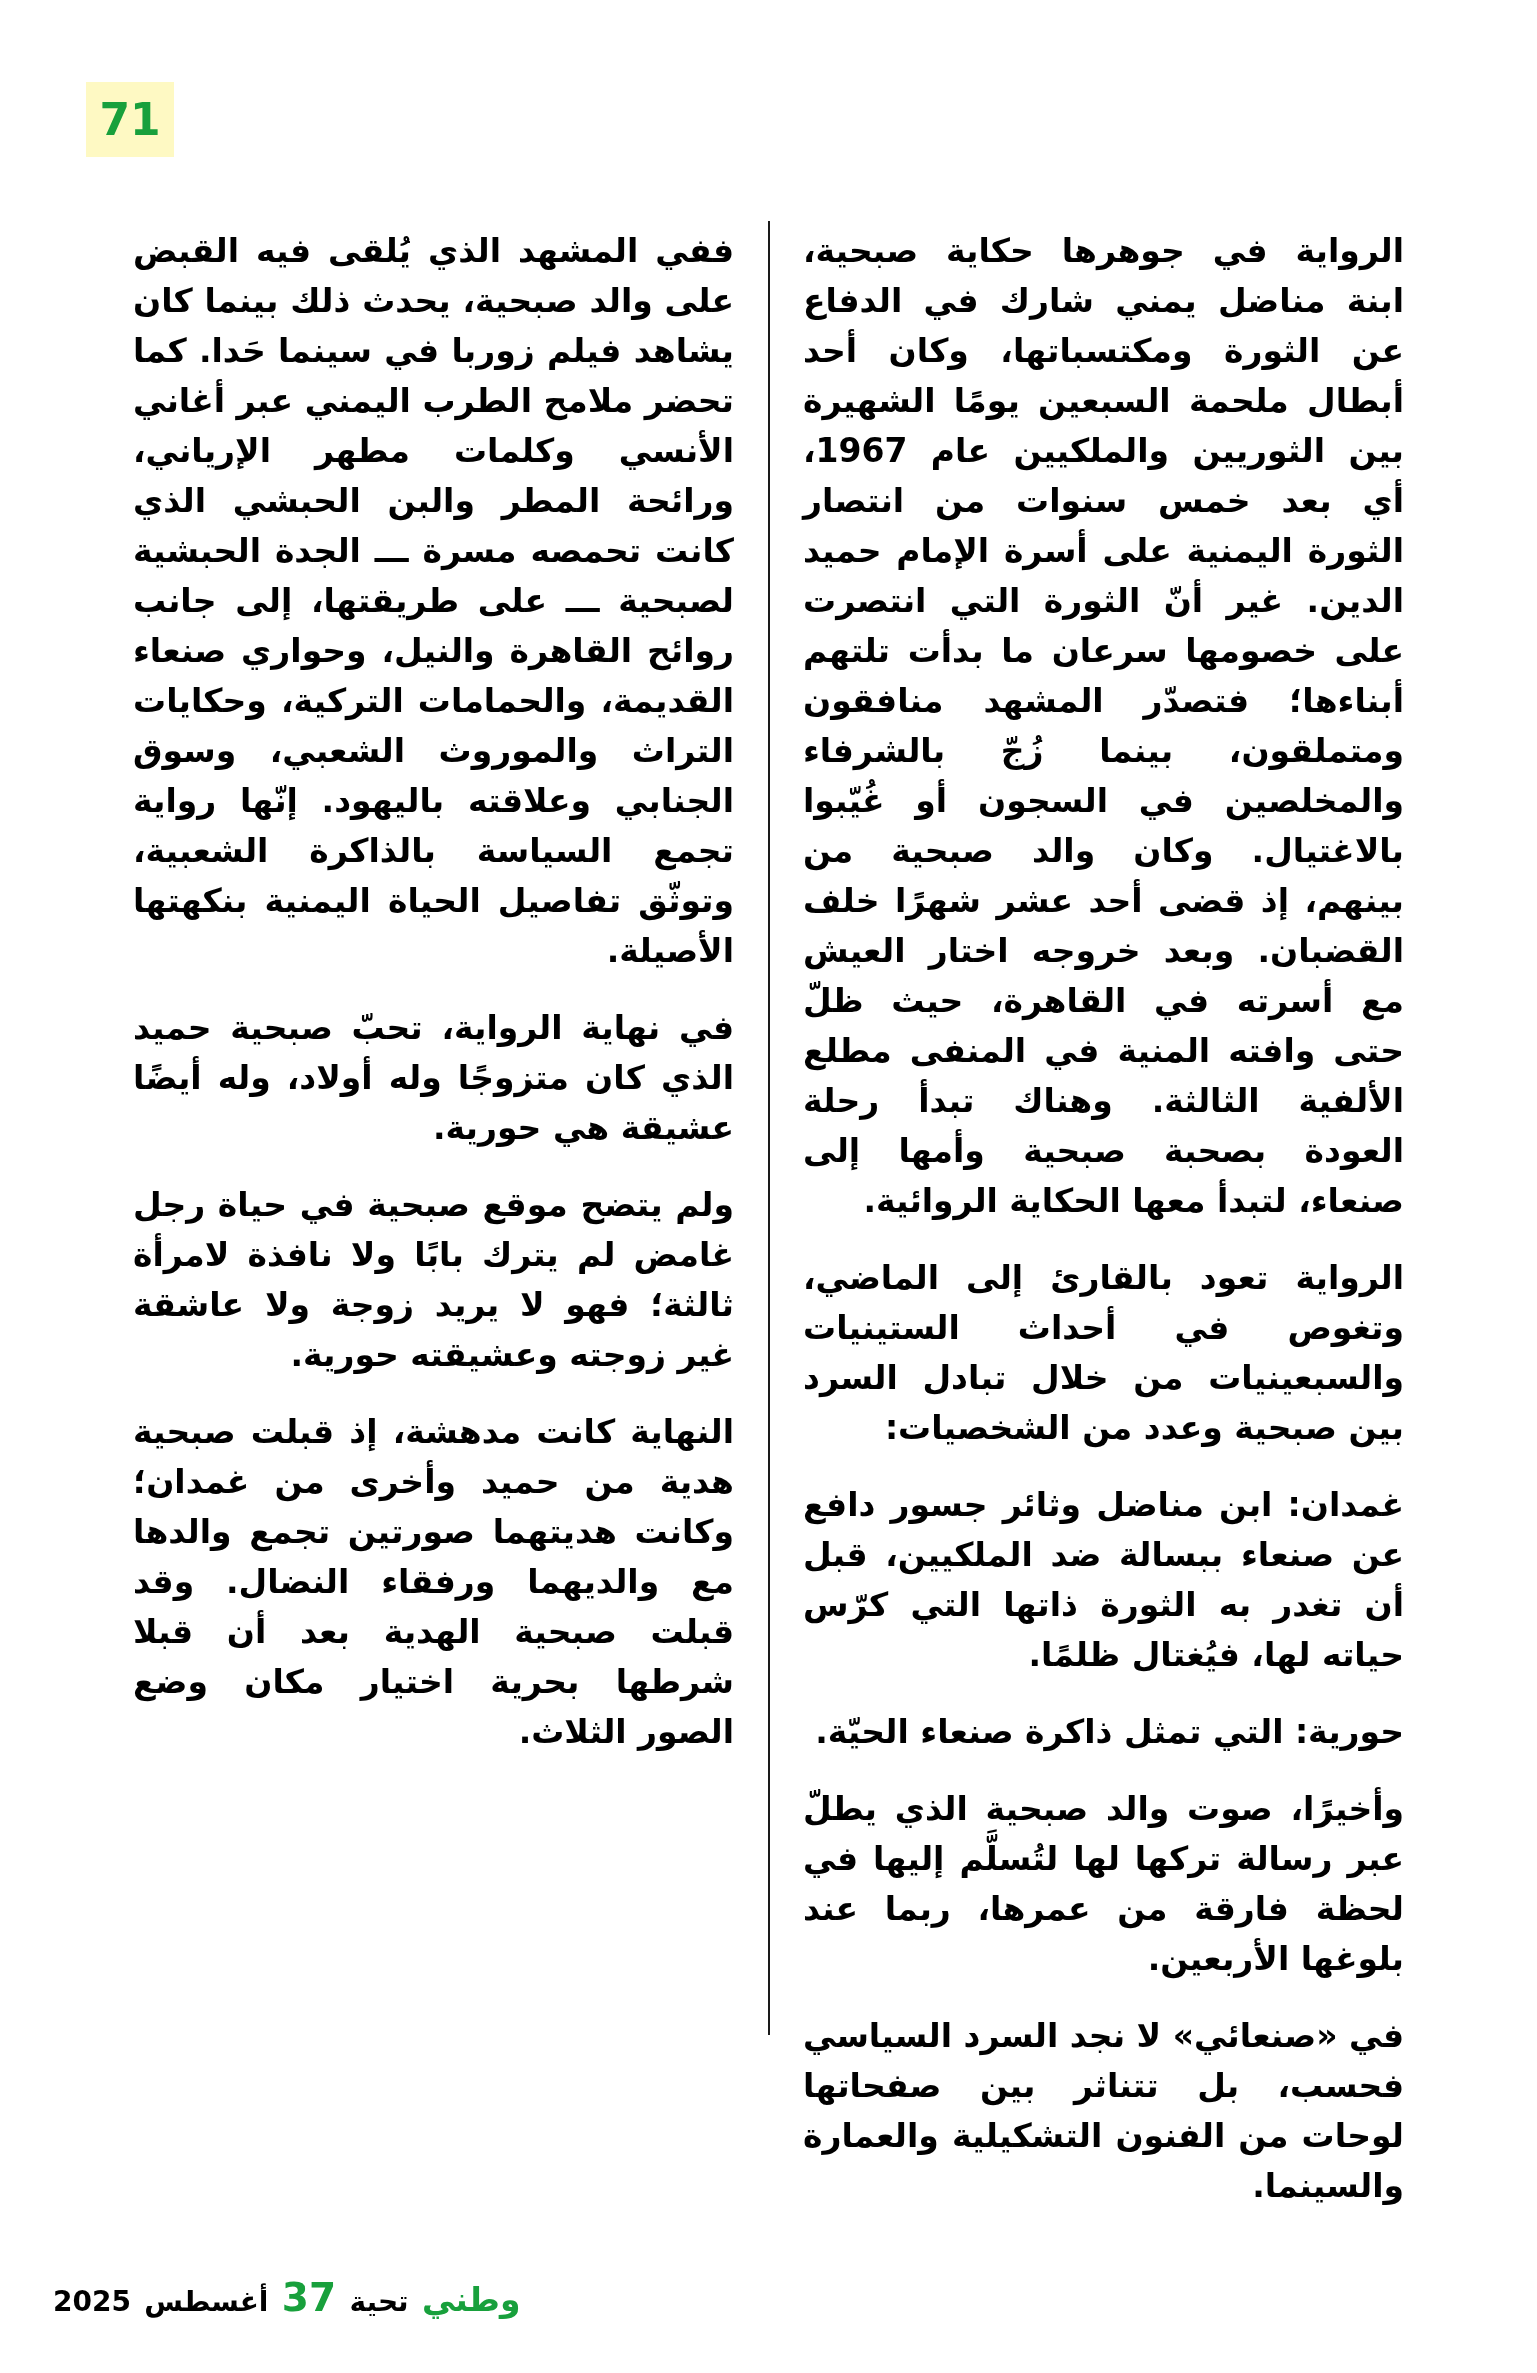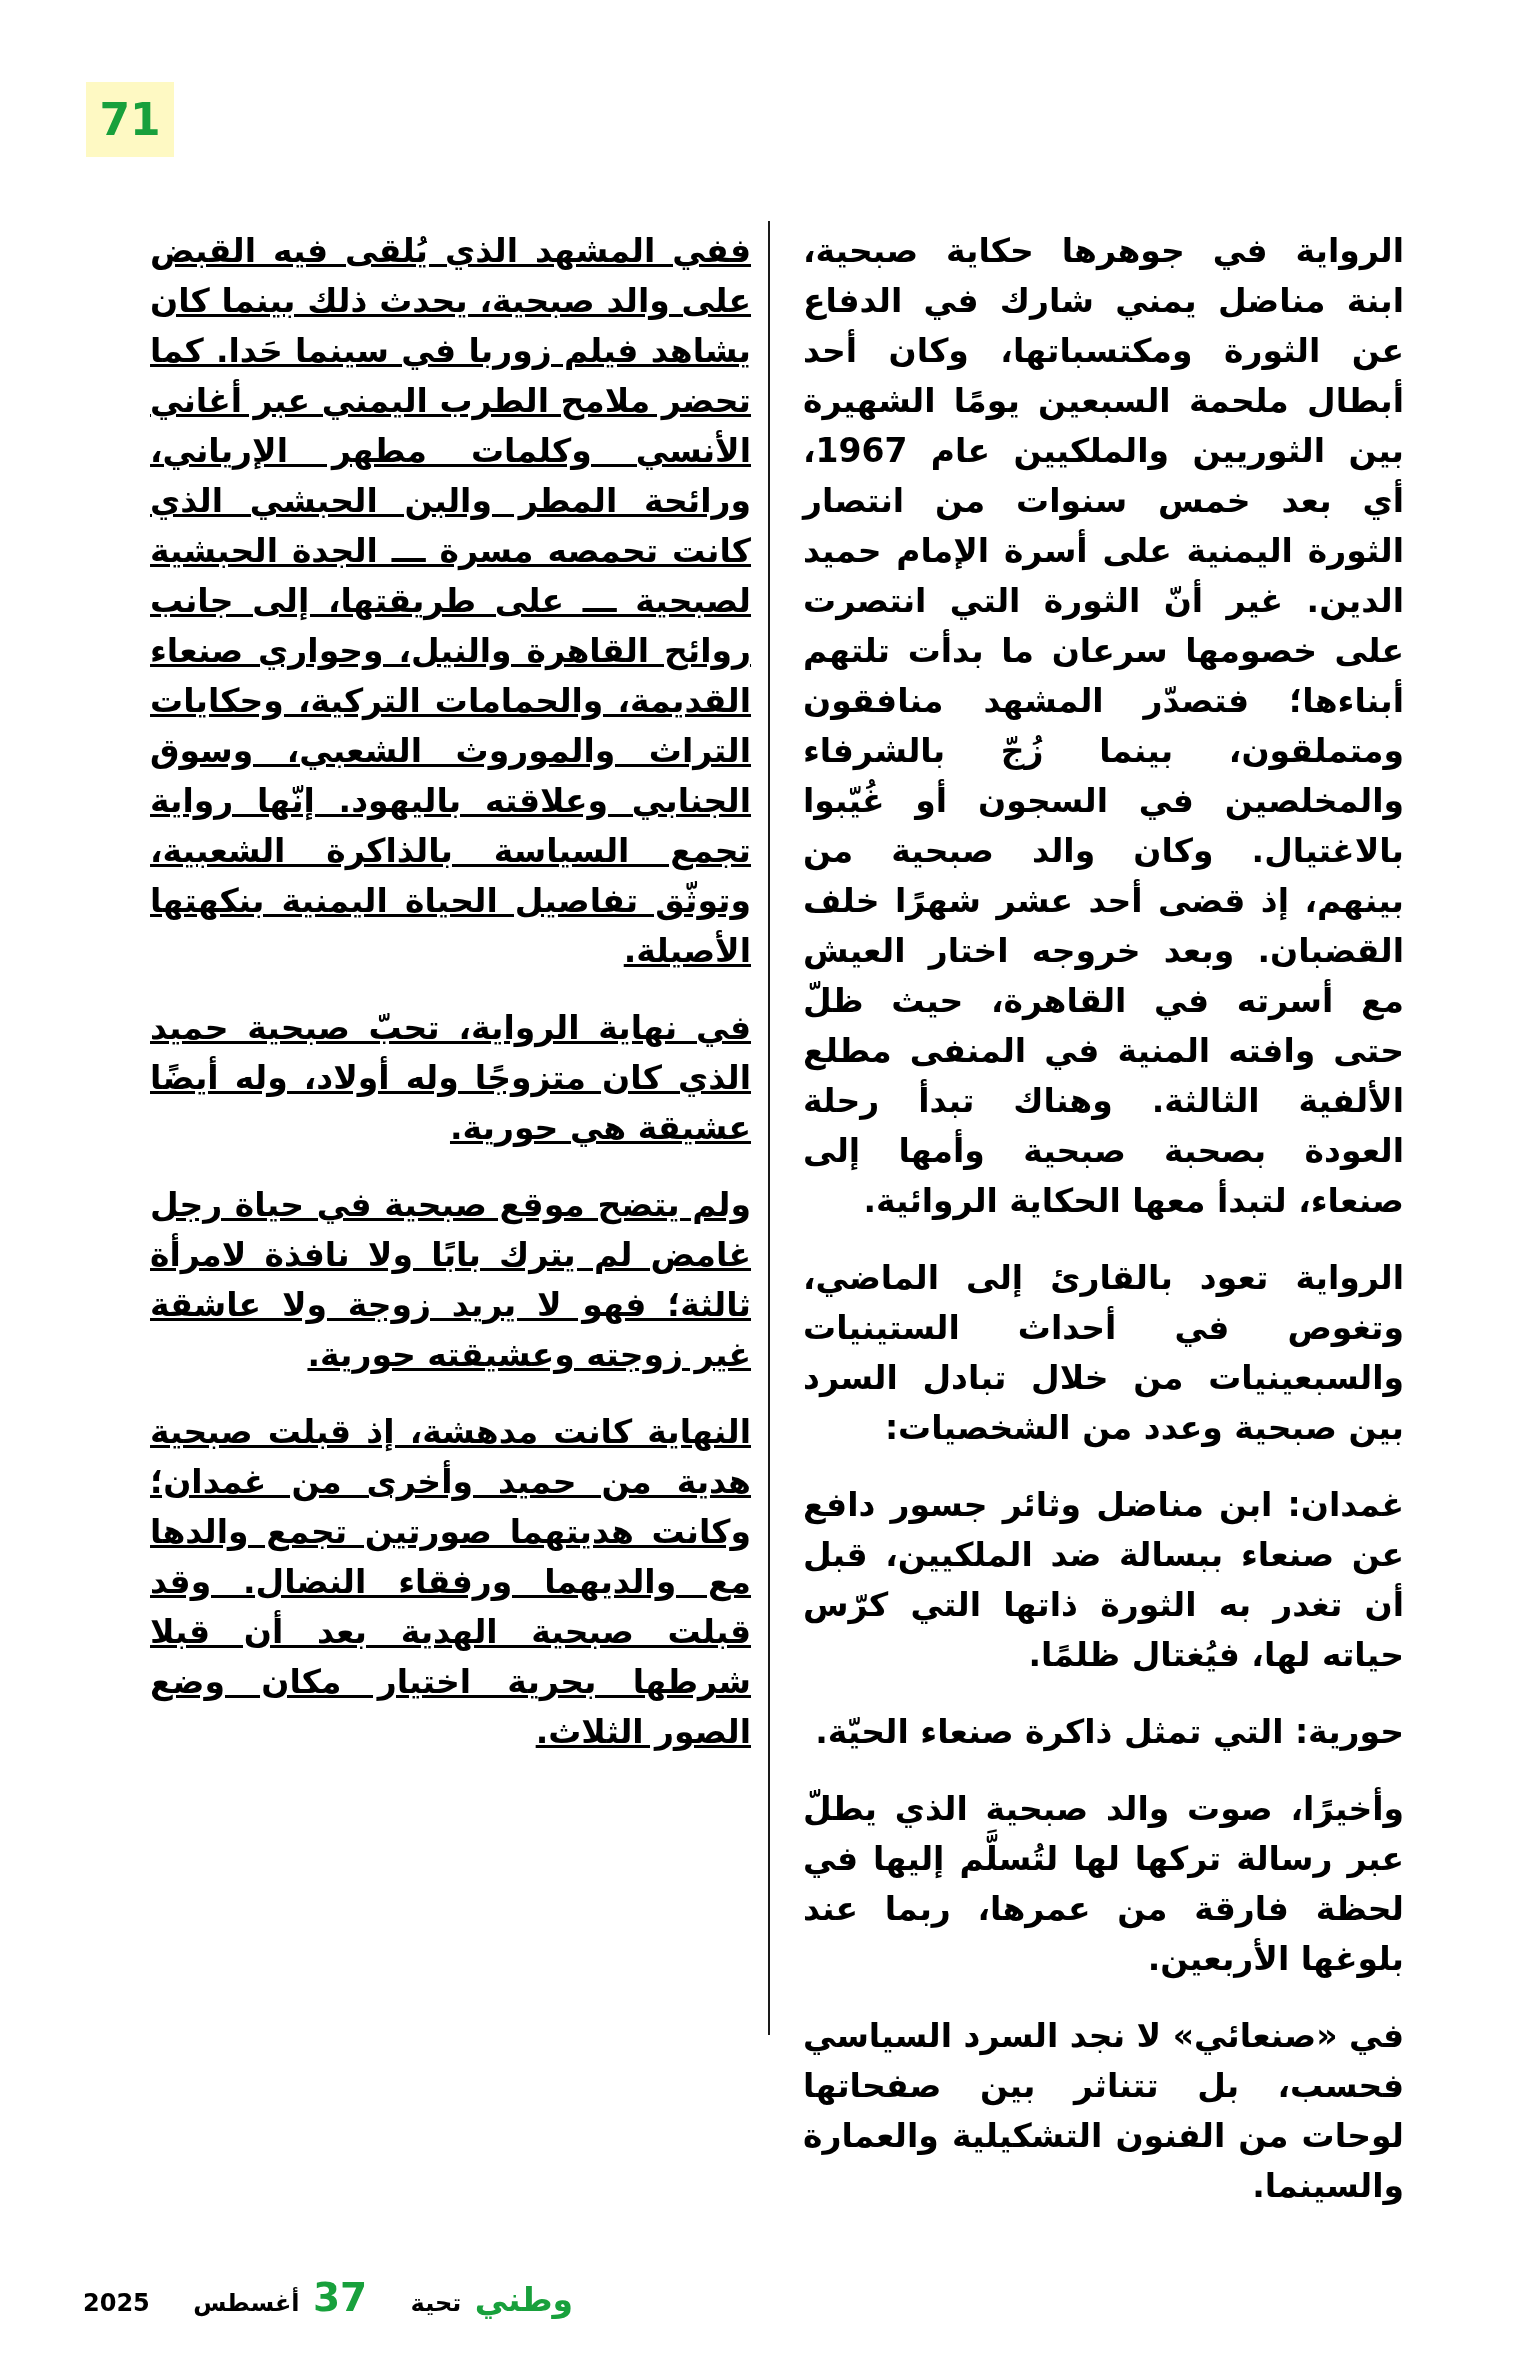--- a/index.html
+++ b/index.html
@@ -37,21 +37,21 @@
     top: 226px;
     width: 601px;
     direction: rtl;
     text-align: justify;
     color: #000000;
     font-weight: bold;
     font-size: 33px;
     line-height: 50px;
   }
   .column-right { left: 803px; }
-  .column-left  { left: 150px; text-decoration: underline; }
+  .column-left  { left: 133px; }
   .column p { margin: 0 0 27px 0; }
   .column p:last-child { margin-bottom: 0; }
   .column-divider {
     position: absolute;
     left: 768px;
     top: 221px;
     width: 1.9px;
     height: 1814px;
     background: #1a1a1a;
   }
@@ -67,22 +67,21 @@
     color: #000000;
     font-weight: bold;
   }
   .footer .brand {
     color: #18A03C;
     font-size: 33px;
   }
   .footer .issue-label,
   .footer .month,
   .footer .year {
-    font-size: 24px;
-    margin-left: 30px;
+    font-size: 28px;
   }
   .footer .issue-number {
     color: #18A03C;
     font-size: 39px;
   }
 </style>
 </head>
 <body>
 
 <div class="page">

